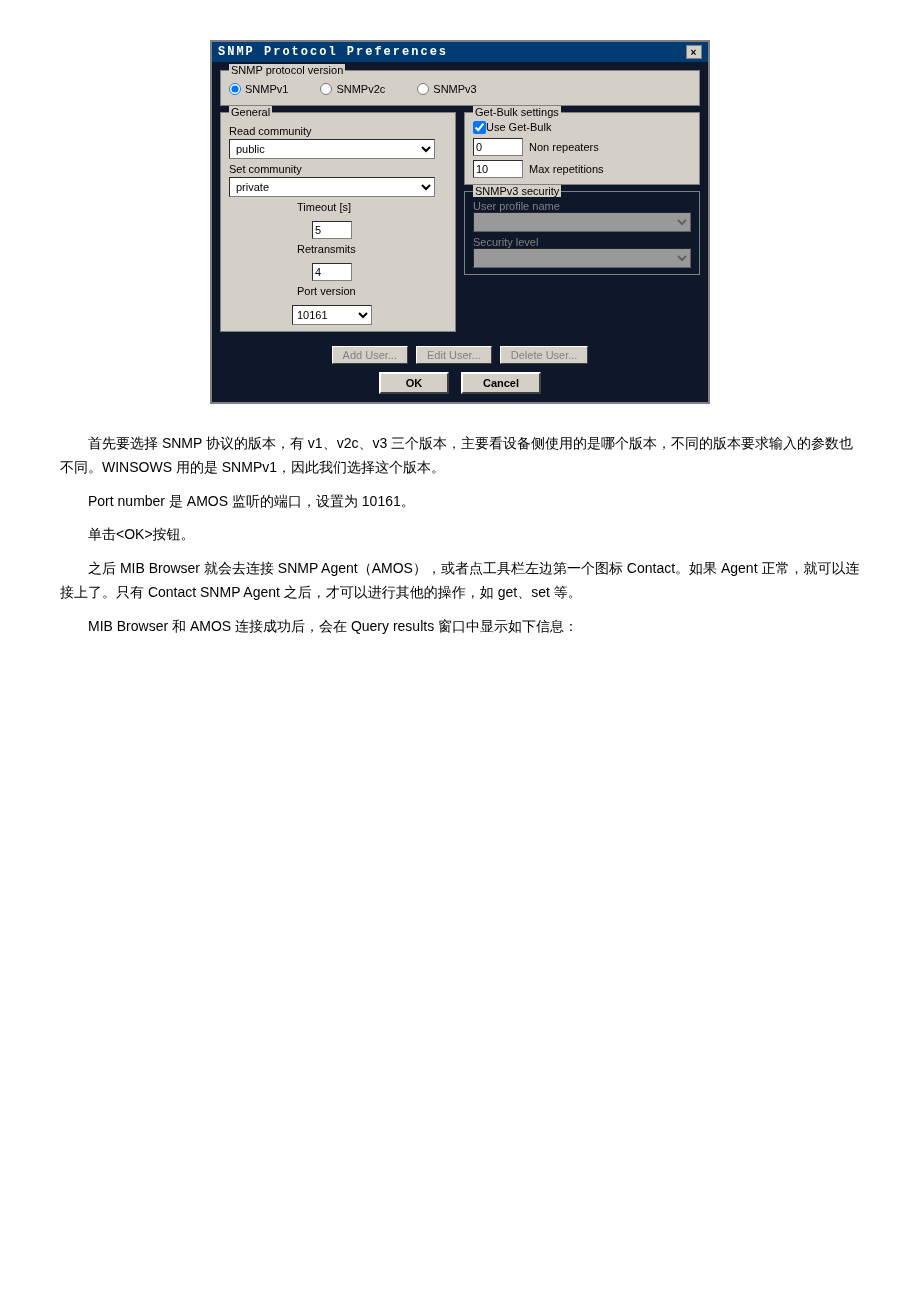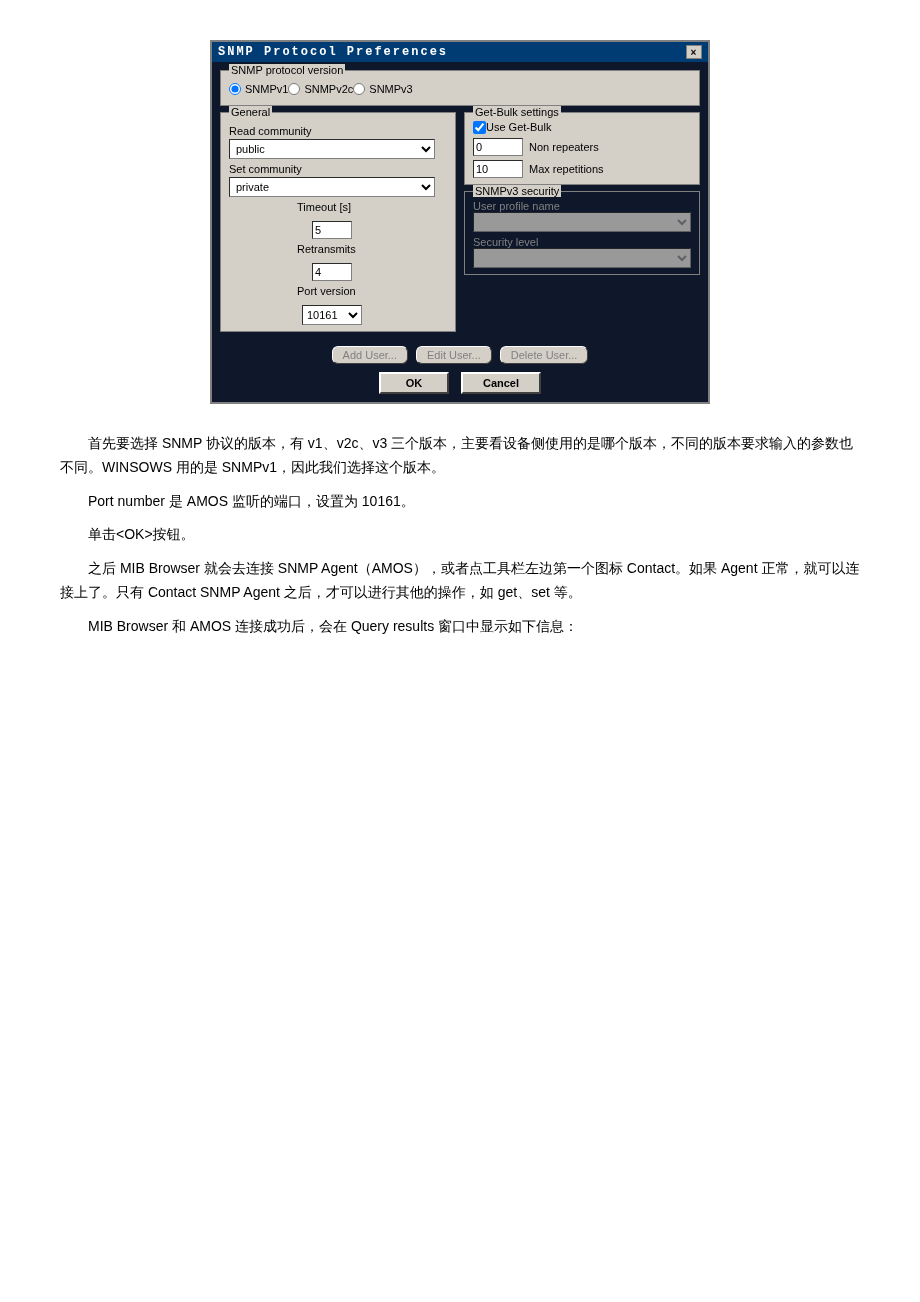--- a/index.html
+++ b/index.html
@@ -79,20 +79,21 @@
       font-family: "MS Sans Serif", Arial, sans-serif;
     }
     .group-content {
       padding-top: 4px;
     }
 
     
     .radio-row {
       display: flex;
       align-items: flex-end;
+      gap: 32px;
       padding: 4px 0;
     }
     .radio-item {
       display: flex;
       align-items: center;
       gap: 4px;
     }
     .radio-input {
       width: 12px;
       height: 12px;
@@ -138,21 +139,21 @@
       gap: 8px;
       margin-top: 4px;
       flex-direction: column;
     }
     .inline-label {
       font-size: 11px;
       white-space: nowrap;
       min-width: 70px;
     }
     .port-select {
-      width: 60px;
+      width: 80px;
       height: 20px;
       border: 1px inset #808080;
       background: #fff;
       font-size: 11px;
     }
 
     
     .checkbox-row {
       display: flex;
       align-items: flex-start;
@@ -219,21 +220,20 @@
       border-top: 1px solid #fff;
       border-left: 1px solid #fff;
       border-right: 1px solid #404040;
       border-bottom: 1px solid #404040;
       font-size: 11px;
       font-family: "MS Sans Serif", Arial, sans-serif;
       padding: 2px 10px;
       cursor: pointer;
       min-width: 70px;
       color: #808080;
-      border-radius: 6px;
     }
     .ok-cancel-row {
       display: flex;
       justify-content: center;
       gap: 12px;
       margin-top: 8px;
     }
     .ok-btn {
       background: #d4d0c8;
       border-top: 2px solid #fff;

